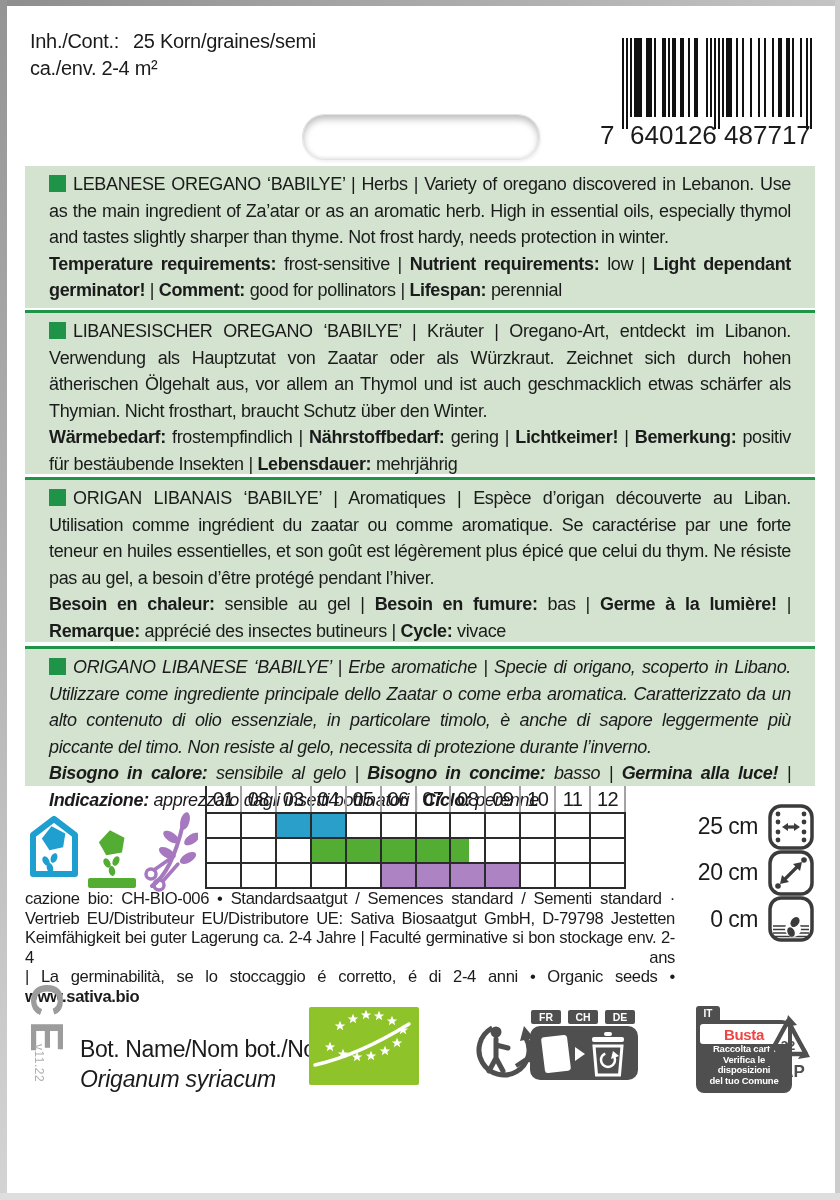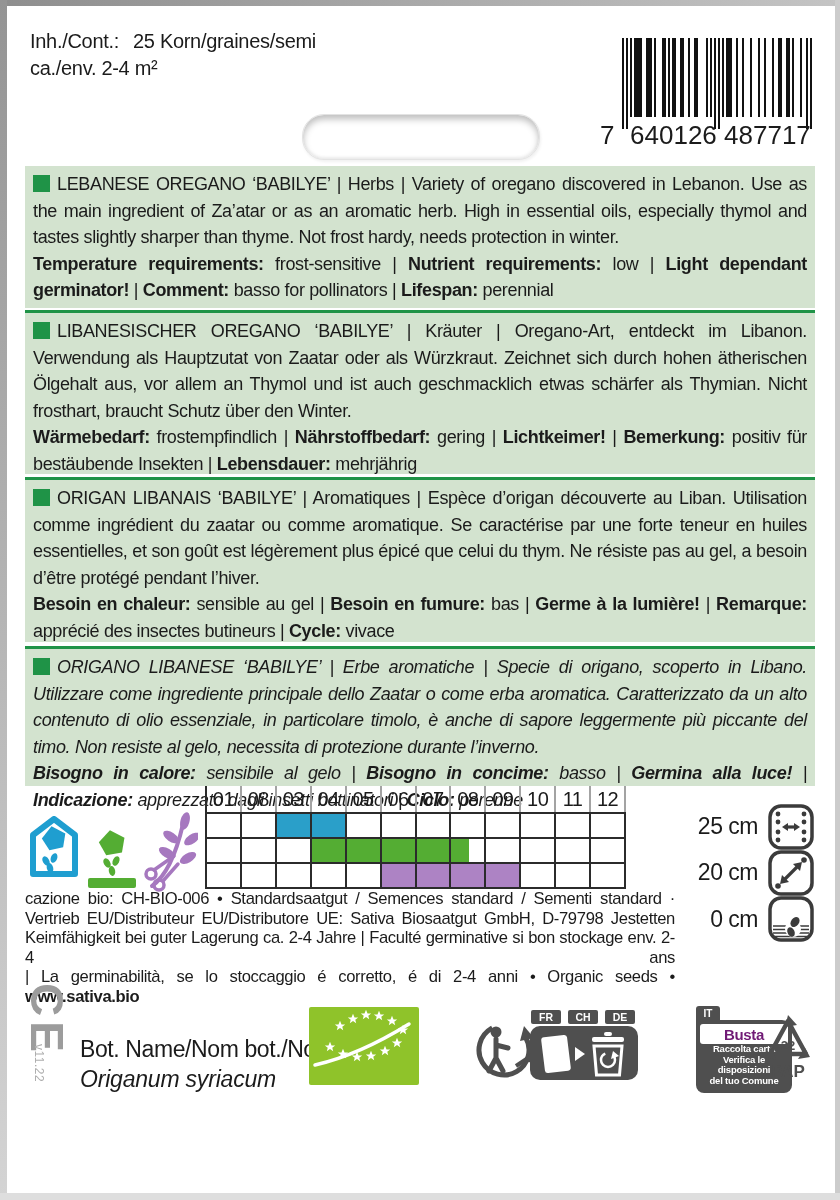--- a/index.html
+++ b/index.html
@@ -18,21 +18,21 @@
             border:1px solid #e3e3e3;
             box-shadow:inset 0 4px 7px #bdbdbd, inset 0 -2px 3px #f2f2f2, 1px 2px 3px #f1f1f1;}
 
   .barcode-wrap{position:absolute;left:600px;top:38px;width:232px;height:110px;}
   #barcode{position:absolute;left:22px;top:0;}
   .bc-first{position:absolute;left:0;top:82px;font-size:26px;}
   .bc-group{position:absolute;top:82px;display:flex;justify-content:space-between;font-size:26px;}
   .bc-g1{left:30px;width:84px;}
   .bc-g2{left:124px;width:84px;}
 
-  .lang-block{position:absolute;left:25px;width:790px;box-sizing:border-box;padding:5px 8px 0;
+  .lang-block{position:absolute;left:25px;width:790px;box-sizing:border-box;padding:5px 24px 0;
               background:#d3e3cf;font-size:18px;line-height:26.6px;text-align:justify;letter-spacing:-0.35px;}
   .lang-block p{margin:0;}
   .rule-top{border-top:3px solid #1f9347;}
   #block-en{top:166px;height:142px;}
   #block-de{top:310px;height:164px;}
   #block-fr{top:477px;height:165px;}
   #block-it{top:646px;background:linear-gradient(#d3e3cf,#d3e3cf) 0 0/100% 137px no-repeat;font-style:italic;}
   .bullet{display:inline-block;width:17px;height:17px;background:#1f9347;margin-right:7px;vertical-align:-2px;}
   b{font-weight:bold;}
 
@@ -69,21 +69,21 @@
   .eu-logo{position:absolute;left:309px;top:1007px;width:110px;height:78px;background:#8fc32a;border-radius:2px;}
 
   .triman{position:absolute;left:474px;top:1018px;}
   .disposal{position:absolute;left:530px;top:1010px;}
 
   .busta{position:absolute;left:696px;top:1006px;width:96px;}
   .busta-tab{width:24px;height:14px;background:#4f4f4f;border-radius:3px 3px 0 0;color:#fff;font-size:10px;
              font-weight:bold;display:flex;align-items:center;justify-content:center;}
   .busta-main{background:#4f4f4f;border-radius:0 10px 8px 8px;padding:4px 4px 7px;}
   .busta-band{background:#fff;border-radius:3px;height:20px;display:flex;align-items:center;justify-content:center;
-              font-weight:bold;font-size:15px;color:#701a75;letter-spacing:-0.3px;}
+              font-weight:bold;font-size:15px;color:#ef4444;letter-spacing:-0.3px;}
   .busta-line{color:#fff;font-size:9.5px;line-height:10.5px;text-align:center;font-weight:bold;letter-spacing:-0.2px;}
   .busta-line:first-of-type{margin-top:3px;}
 
   .pap{position:absolute;left:764px;top:1014px;}
 </style>
 </head>
 <body>
 
 <div class="page">
   <div class="edge-top"></div>
@@ -158,21 +158,21 @@
         <span>8</span>
         <span>7</span>
         <span>7</span>
         <span>1</span>
         <span>7</span>
       </div>
   </div>
 
   <div class="lang-block" id="block-en">
     <p><span class="bullet"></span><span class="block-title">LEBANESE OREGANO ‘BABILYE’</span><span class="block-desc"> | Herbs | Variety of oregano discovered in Lebanon. Use as the main ingredient of Za’atar or as an aromatic herb. High in essential oils, especially thymol and tastes slightly sharper than thyme. Not frost hardy, needs protection in winter.</span></p>
-    <p class="block-attrs"><b>Temperature requirements:</b><span> frost-sensitive | </span><b>Nutrient requirements:</b><span> low | </span><b>Light dependant germinator!</b><span> | </span><b>Comment:</b><span> basso for pollinators | </span><b>Lifespan:</b><span> perennial</span></p>
+    <p class="block-attrs"><b>Temperature requirements:</b><span> frost-sensitive | </span><b>Nutrient requirements:</b><span> low | </span><b>Light dependant germinator!</b><span> | </span><b>Comment:</b><span> good for pollinators | </span><b>Lifespan:</b><span> perennial</span></p>
   </div>
   <div class="lang-block rule-top" id="block-de">
     <p><span class="bullet"></span><span class="block-title">LIBANESISCHER OREGANO ‘BABILYE’</span><span class="block-desc"> | Kräuter | Oregano-Art, entdeckt im Libanon. Verwendung als Hauptzutat von Zaatar oder als Würzkraut. Zeichnet sich durch hohen ätherischen Ölgehalt aus, vor allem an Thymol und ist auch geschmacklich etwas schärfer als Thymian. Nicht frosthart, braucht Schutz über den Winter.</span></p>
     <p class="block-attrs"><b>Wärmebedarf:</b><span> frostempfindlich | </span><b>Nährstoffbedarf:</b><span> gering | </span><b>Lichtkeimer!</b><span> | </span><b>Bemerkung:</b><span> positiv für bestäubende Insekten | </span><b>Lebensdauer:</b><span> mehrjährig</span></p>
   </div>
   <div class="lang-block rule-top" id="block-fr">
     <p><span class="bullet"></span><span class="block-title">ORIGAN LIBANAIS ‘BABILYE’</span><span class="block-desc"> | Aromatiques | Espèce d’origan découverte au Liban. Utilisation comme ingrédient du zaatar ou comme aromatique. Se caractérise par une forte teneur en huiles essentielles, et son goût est légèrement plus épicé que celui du thym. Ne résiste pas au gel, a besoin d’être protégé pendant l’hiver.</span></p>
     <p class="block-attrs"><b>Besoin en chaleur:</b><span> sensible au gel | </span><b>Besoin en fumure:</b><span> bas | </span><b>Germe à la lumière!</b><span> | </span><b>Remarque:</b><span> apprécié des insectes butineurs | </span><b>Cycle:</b><span> vivace</span></p>
   </div>
   <div class="lang-block rule-top" id="block-it">

